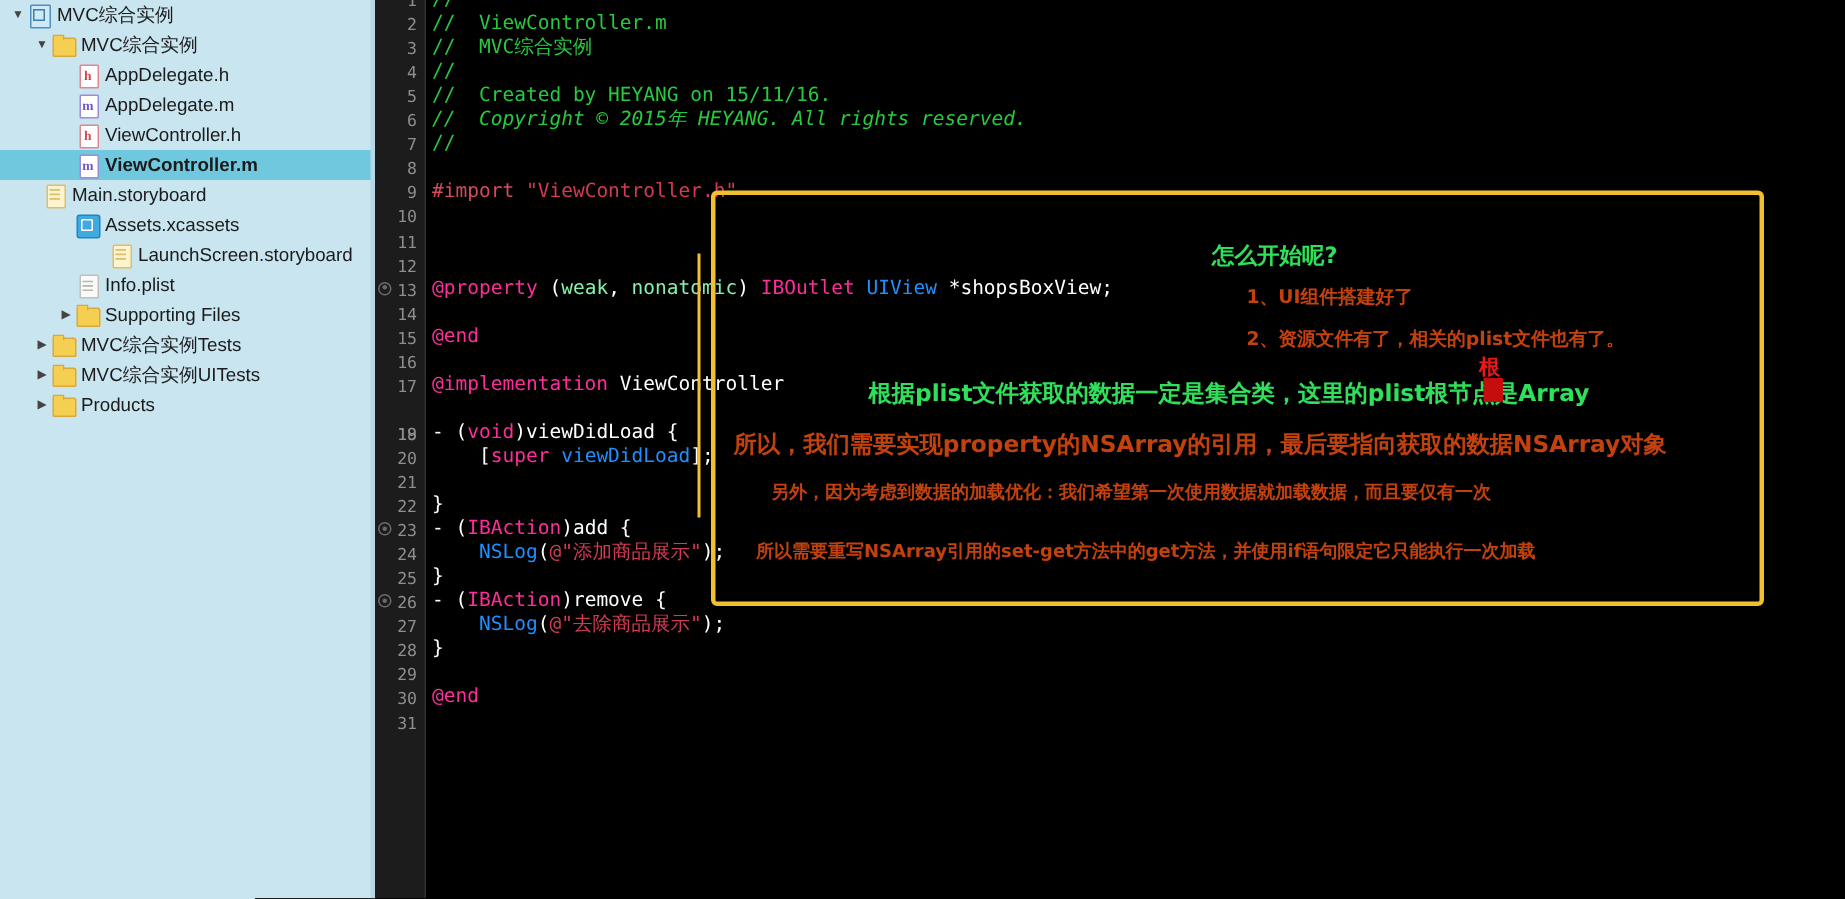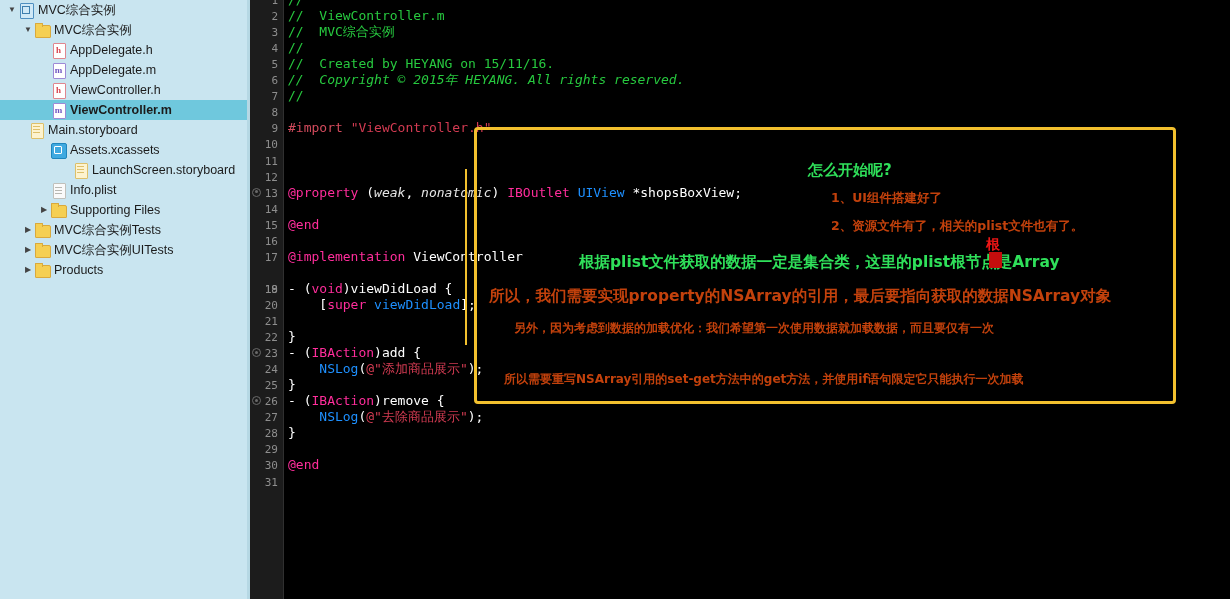--- a/index.html
+++ b/index.html
@@ -237,21 +237,21 @@
     border-radius: 50%;
     background: #6a6a6a;
   }
   
   .t-com   { color: #27c93f; }
   .t-pre   { color: #d44b5d; }
   .t-str   { color: #d33b52; }
   .t-kw    { color: #ff2d9b; }
   .t-type  { color: #1e90ff; }
   .t-plain { color: #ffffff; }
-  .t-mod   { color: #e5e5e5; font-style: italic; }
+  .t-mod   { color: #86efac; }
 
   
   #caret {
     position: absolute;
     left: 0px; top: 0px;
     width: 2px;
     background: #f2c02e;
   }
 
   
@@ -304,21 +304,20 @@
     left: 489px; top: 286px;
     font-size: 15.5px;
   }
   #anno-red2 {
     left: 514px; top: 320px;
     font-size: 12px;
   }
   #anno-red3 {
     left: 504px; top: 359px;
     font-size: 12px;
-    margin-top: 12px;
   }
 
   
 </style>
 </head>
 <body>
 
 <div id="root">
 
   <div id="sidebar">

